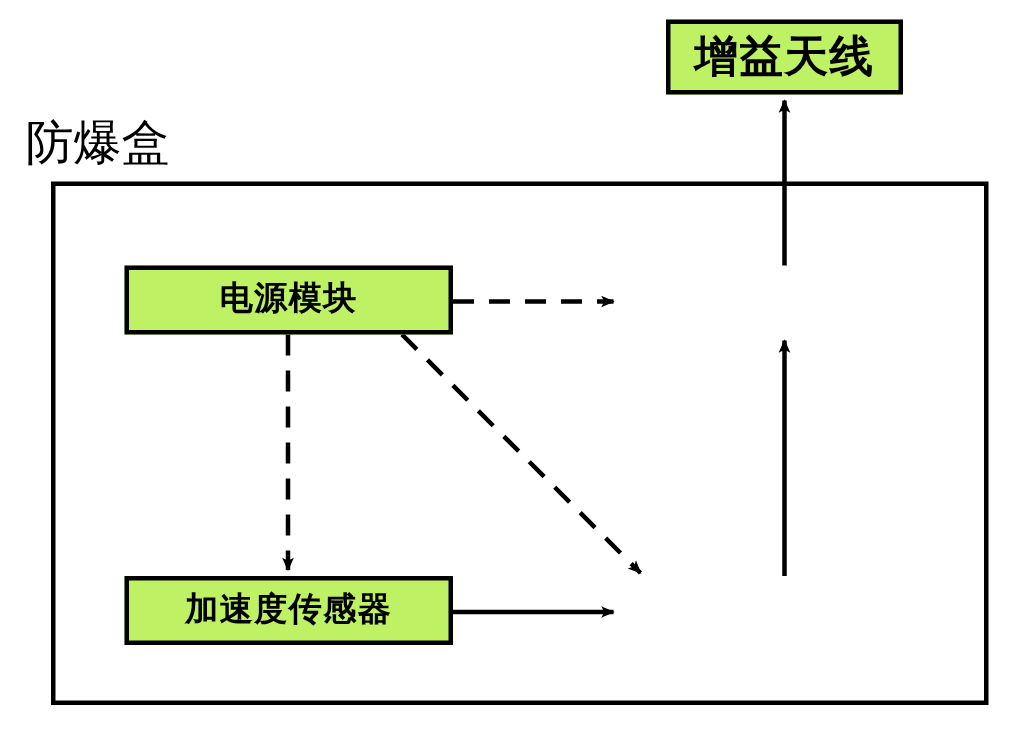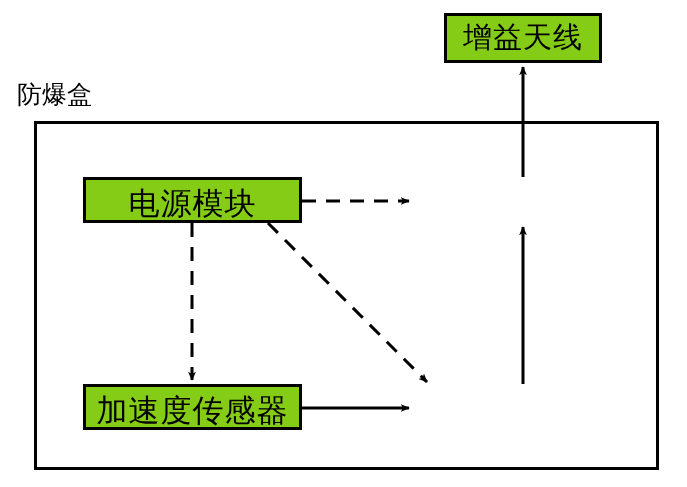--- a/index.html
+++ b/index.html
@@ -20,49 +20,50 @@
     left: 0;
     top: 0;
     width: 687px;
     height: 487px;
     pointer-events: none;
   }
   .node {
     position: absolute;
     box-sizing: border-box;
     border: 3px solid #000000;
-    background: #84cc16;
+    background: #bef264;
     display: flex;
     align-items: center;
     justify-content: center;
     color: #000000;
     letter-spacing: 1px;
     white-space: nowrap;
     line-height: 1;
+    font-weight: bold;
   }
   .node-label {
     display: block;
     transform: translateY(-1px);
   }
   .enclosure {
     position: absolute;
     box-sizing: border-box;
     border: 3px solid #000000;
     background: transparent;
   }
   .enclosure-title {
     position: absolute;
     color: #000000;
     white-space: nowrap;
     line-height: 1;
   }
   
   .sz-antenna { font-size: 29px; }
-  .sz-module  { font-size: 31px; align-items: flex-end; }
-  .sz-title   { font-size: 25px; }
+  .sz-module  { font-size: 22px; }
+  .sz-title   { font-size: 32px; font-family: Liberation Mono, monospace; }
 </style>
 </head>
 <body>
 
 <div id="canvas">
 
   <div class="enclosure" style="left:34px; top:121px; width:625px; height:349px;"></div>
 
   <div class="enclosure-title sz-title" style="left:17px; top:82px;">防爆盒</div>
 

